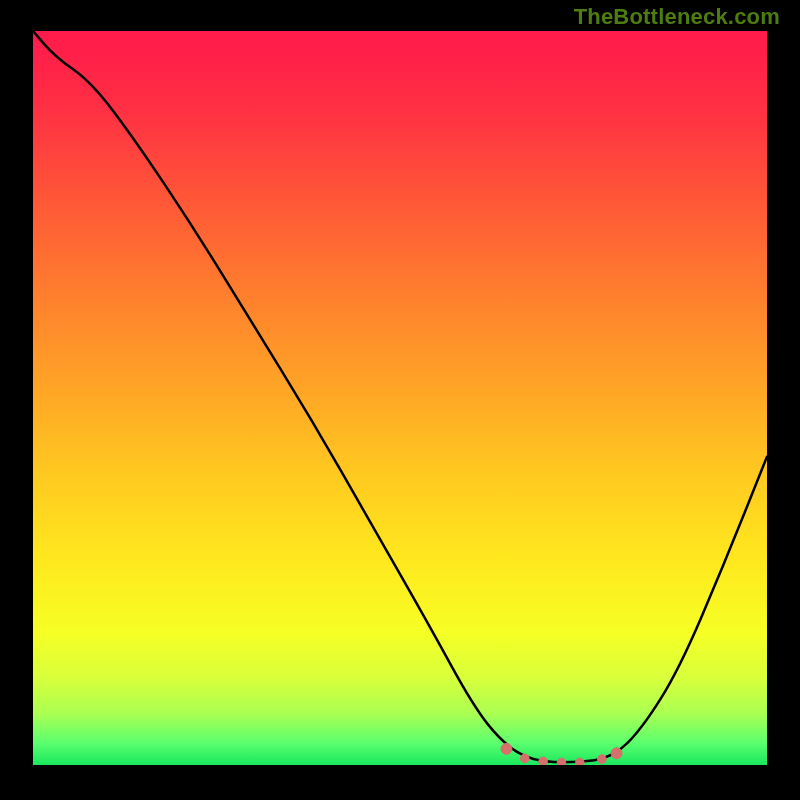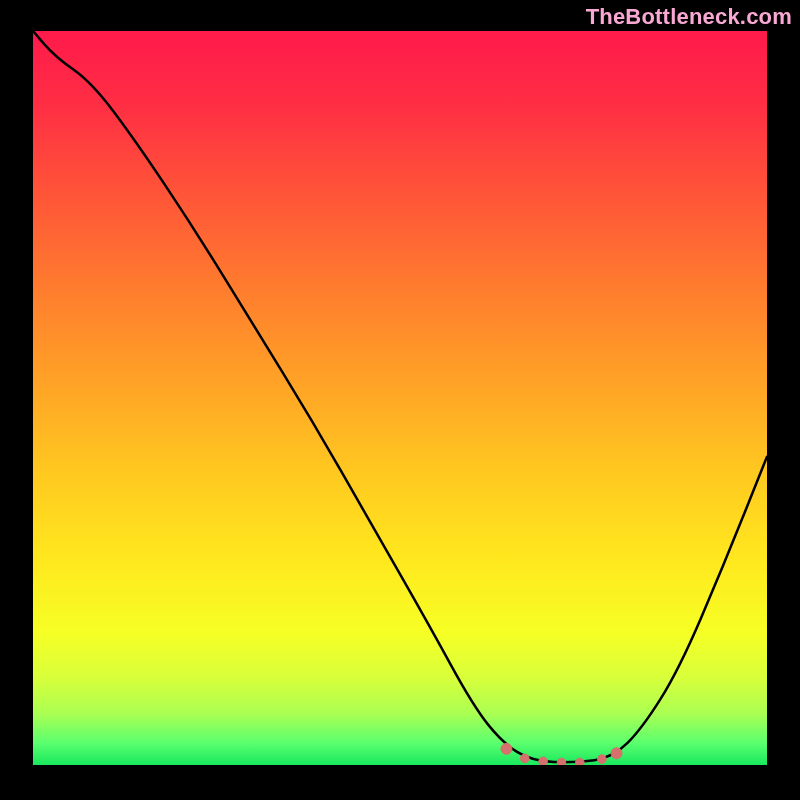--- a/index.html
+++ b/index.html
@@ -13,22 +13,22 @@
   }
   .frame {
     position: relative;
     width: 800px;
     height: 800px;
     background: #000;
   }
   .watermark {
     position: absolute;
     top: 4px;
-    right: 8px;
-    color: #f9a8d4;
+    right: 20px;
+    color: #4d7c0f;
     font-size: 22px;
     font-weight: 600;
     letter-spacing: 0.2px;
     z-index: 10;
   }
   svg {
     position: absolute;
     top: 0;
     left: 0;
   }

